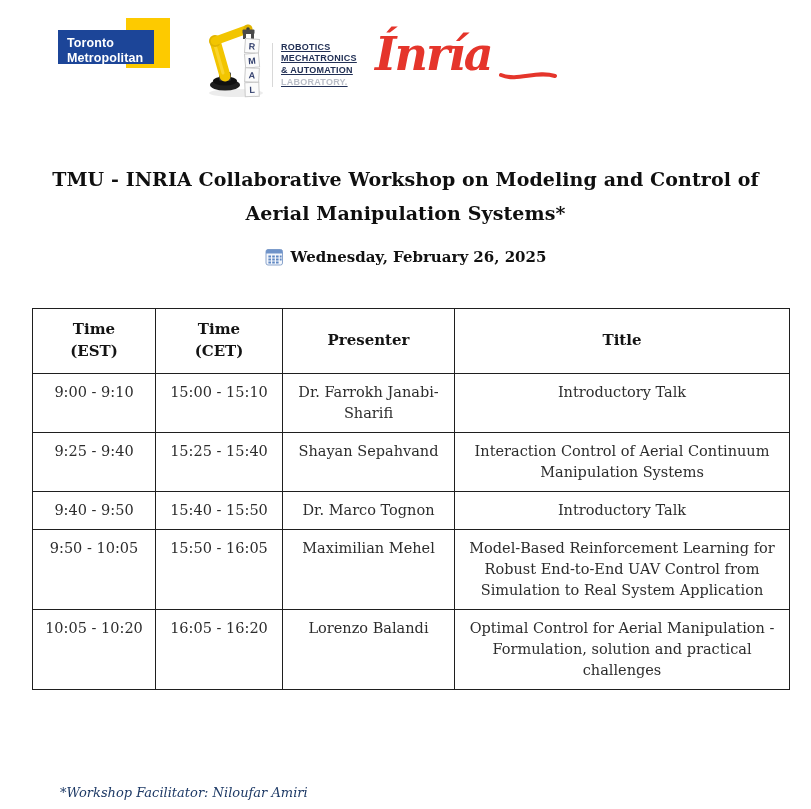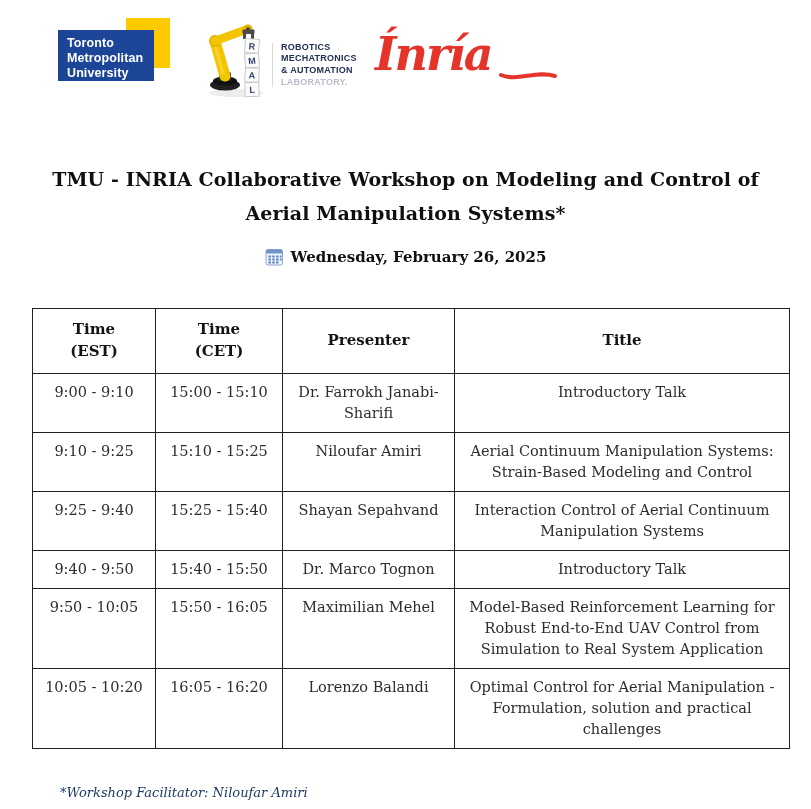--- a/index.html
+++ b/index.html
@@ -7,28 +7,28 @@
     position:relative; width:811px; height:809px; background:#ffffff;
     font-family:"DejaVu Serif", serif; overflow:hidden;
   }
 
   
   .doc-header { position:absolute; top:18px; left:58px; display:flex; align-items:flex-start; }
 
   .tmu-logo { position:relative; width:142px; height:74px; flex:0 0 auto; }
   .tmu-yellow { position:absolute; left:68px; top:0; width:44px; height:50px; background:#fdca00; }
   .tmu-blue {
-    position:absolute; left:0; top:12px; width:96px; height:51px; background:#1c4598;
+    position:absolute; left:0; top:12px; width:96px; height:34px; background:#1c4598;
     color:#ffffff; font:700 12.5px/1.18 "Liberation Sans", sans-serif;
     padding:6px 0 0 9px; box-sizing:border-box; letter-spacing:.1px;
   }
 
   .rmal-logo { display:flex; align-items:center; margin-left:4px; }
   .rmal-divider { width:1px; height:44px; background:#d8d8d8; margin:14px 8px 0 4px; }
-  .rmal-text { margin-top:14px; font-family:"Liberation Sans", sans-serif; font-size:9px; font-weight:700; color:#223055; line-height:1.3; letter-spacing:.25px; }
+  .rmal-text { margin-top:14px; font-family:"Liberation Sans", sans-serif; font-size:9px; font-weight:700; color:#223055; line-height:1.3; letter-spacing:.25px;text-decoration:underline; }
   .rmal-text .lab-line { color:#b9bdc7; font-weight:600; }
 
   .inria-logo { margin-left:16px; margin-top:8px;text-decoration:underline; }
 
   
   .title-wrap { position:absolute; top:162px; left:0; right:0; text-align:center; }
   .title-text {
     display:inline-block; max-width:715px; font:700 19px/1.8 "DejaVu Serif", serif;
     color:#0f0f0f; letter-spacing:.1px;
   }
@@ -158,26 +158,20 @@
       </tr>
     </thead>
     <tbody>
       <tr>
         <td>9:00 - 9:10</td>
         <td>15:00 - 15:10</td>
         <td>Dr. Farrokh Janabi-Sharifi</td>
         <td>Introductory Talk</td>
       </tr>
       <tr>
-        <td>9:10 - 9:25</td>
-        <td>15:10 - 15:25</td>
-        <td>Niloufar Amiri</td>
-        <td>Aerial Continuum Manipulation Systems: Strain-Based Modeling and Control</td>
-      </tr>
-      <tr>
         <td>9:25 - 9:40</td>
         <td>15:25 - 15:40</td>
         <td>Shayan Sepahvand</td>
         <td>Interaction Control of Aerial Continuum Manipulation Systems</td>
       </tr>
       <tr>
         <td>9:40 - 9:50</td>
         <td>15:40 - 15:50</td>
         <td>Dr. Marco Tognon</td>
         <td>Introductory Talk</td>

